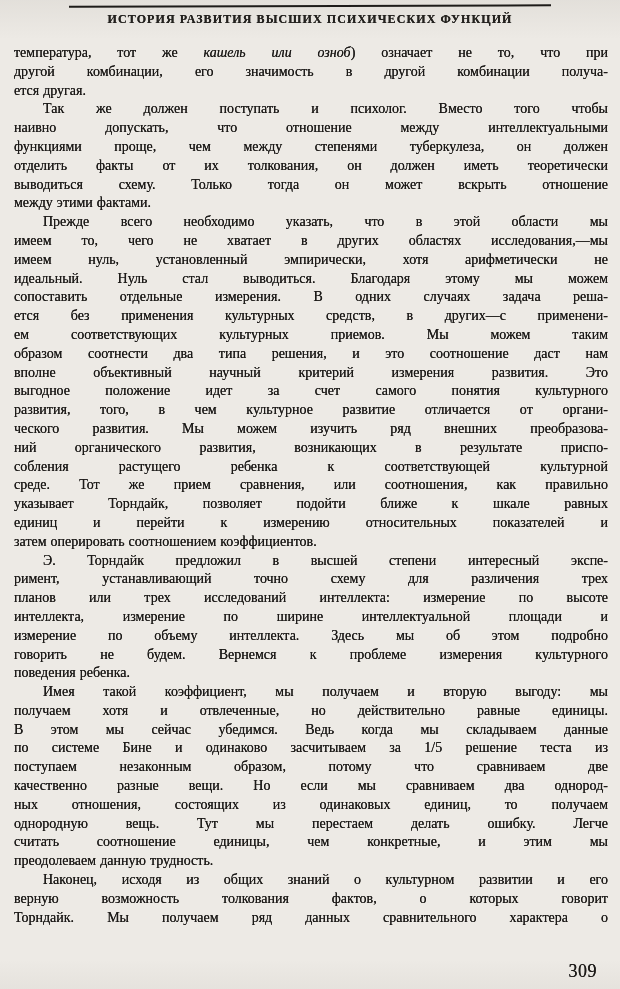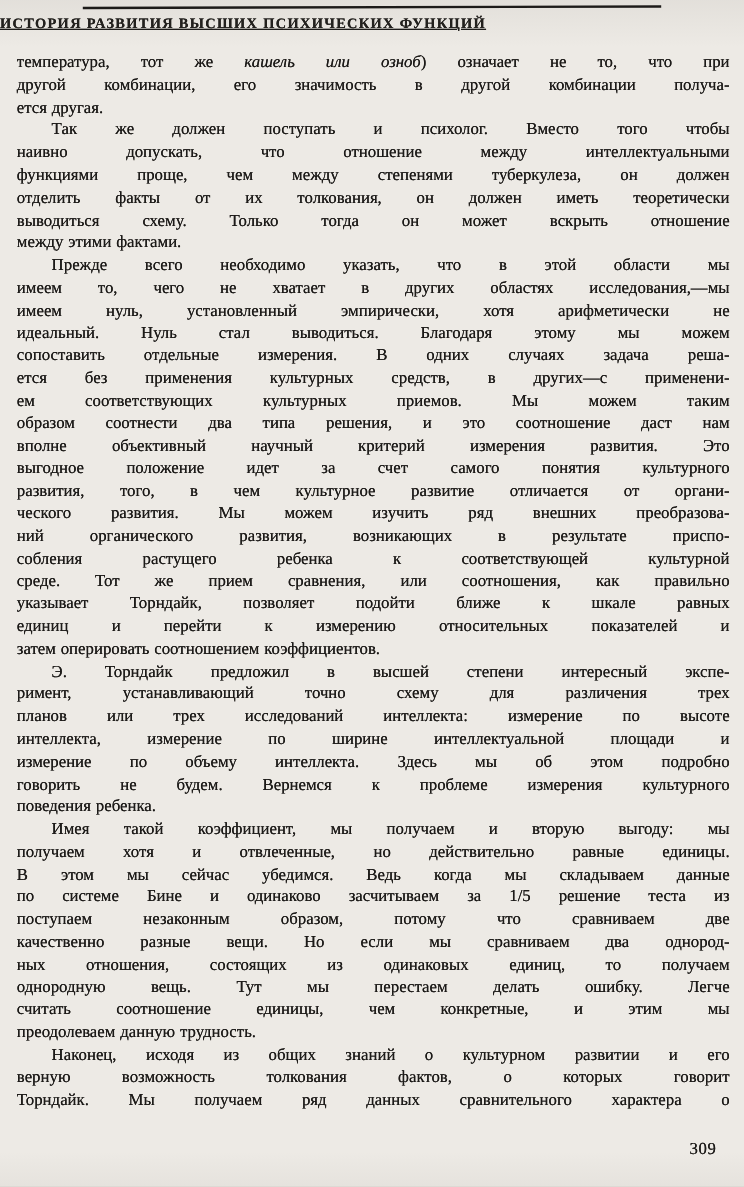--- a/index.html
+++ b/index.html
@@ -18,21 +18,21 @@
     width:620px;height:989px;
     background:
       radial-gradient(ellipse 140% 120% at 50% 55%, rgba(0,0,0,0) 60%, rgba(60,55,45,0.10) 100%),
       linear-gradient(180deg, rgba(90,85,75,0.07) 0%, rgba(0,0,0,0) 4%, rgba(0,0,0,0) 97%, rgba(90,85,75,0.05) 100%),
       var(--paper);
     color:var(--ink);
   }
   
   .header{
     position:absolute;top:0;left:0;right:0;
-    text-decoration:underline;
+    text-align:center;
   }
   .rule{
     width:482px;height:2px;
     margin:5px auto 0 auto;
     background:var(--ink);
     transform:rotate(-0.15deg);
   }
   .running-title{
     margin-top:5px;
     font-size:12px;
@@ -59,22 +59,22 @@
     white-space:normal;
     word-spacing:0.5px;
   }
   .line.endline{text-align-last:left;}
   .line.first{text-indent:29px;}
   .it{font-style:italic;}
   
   .page-number{
     position:absolute;
     right:23px;
-    bottom:22px;
-    font-size:14px;
+    bottom:7px;
+    font-size:18px;
     letter-spacing:0.5px;
     text-shadow:0 0 0.45px var(--ink);
   }
 </style>
 </head>
 <body>
 
 <div class="page">
   <div class="header">
     <div class="rule"></div>

